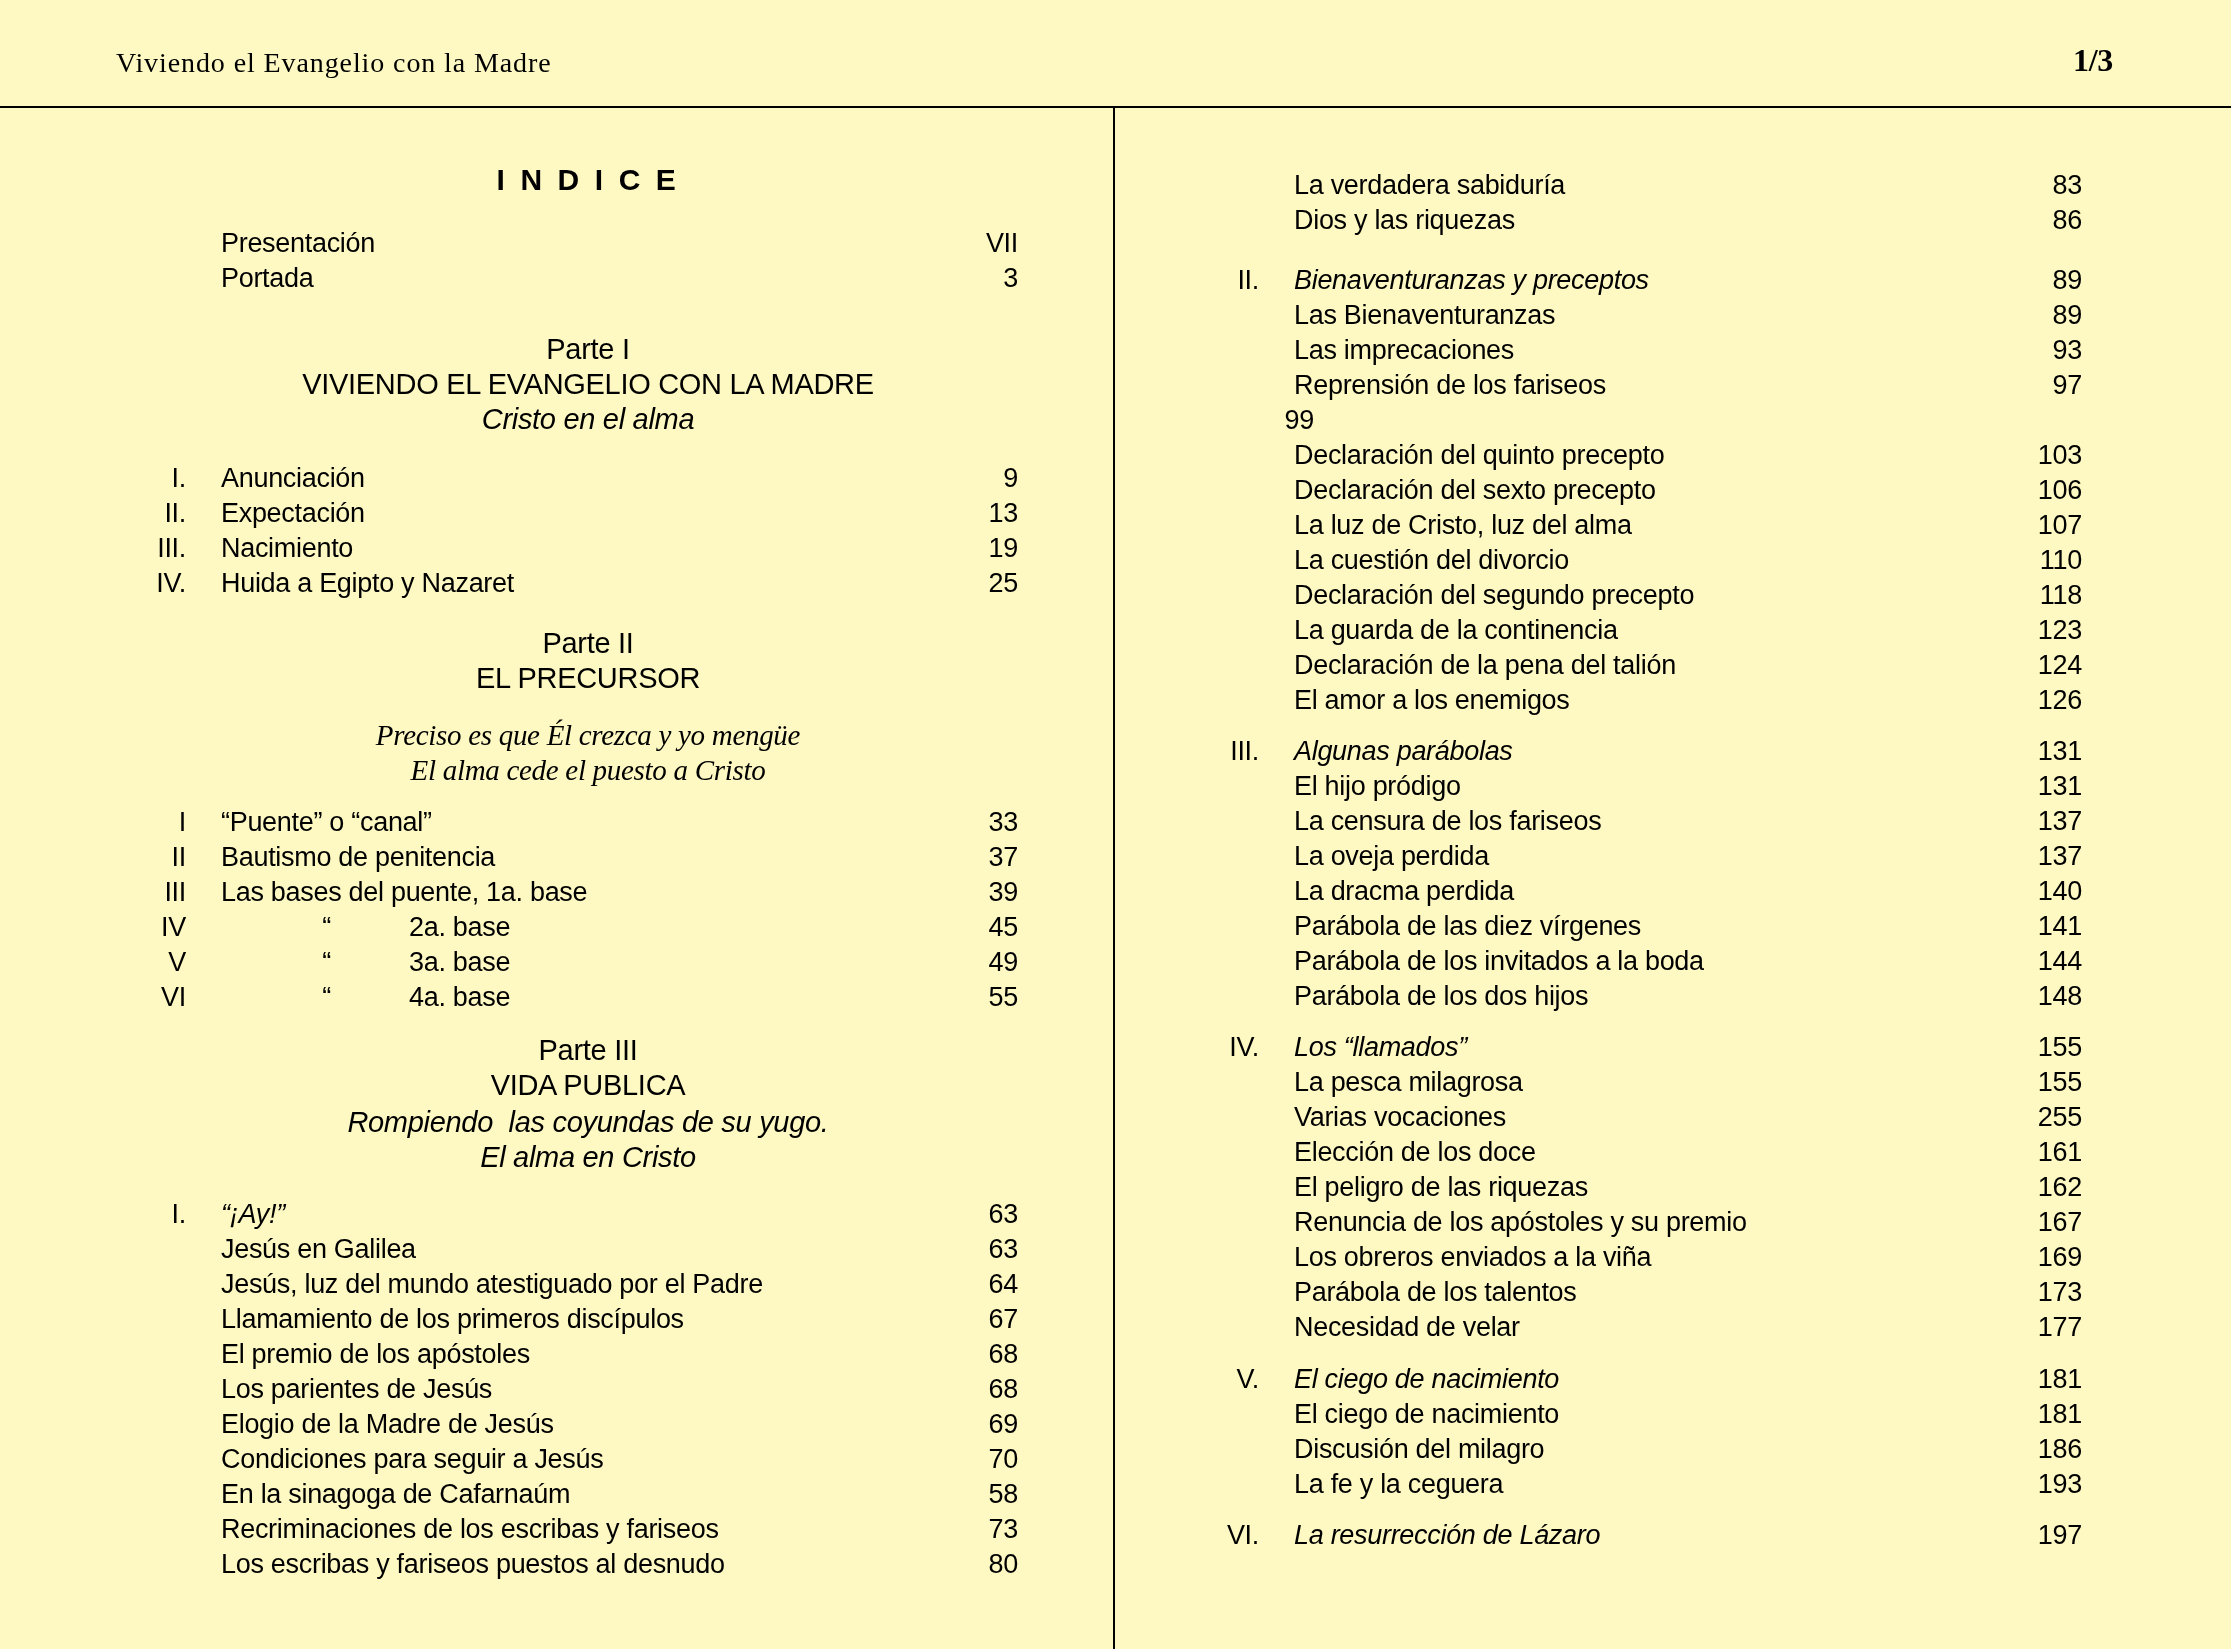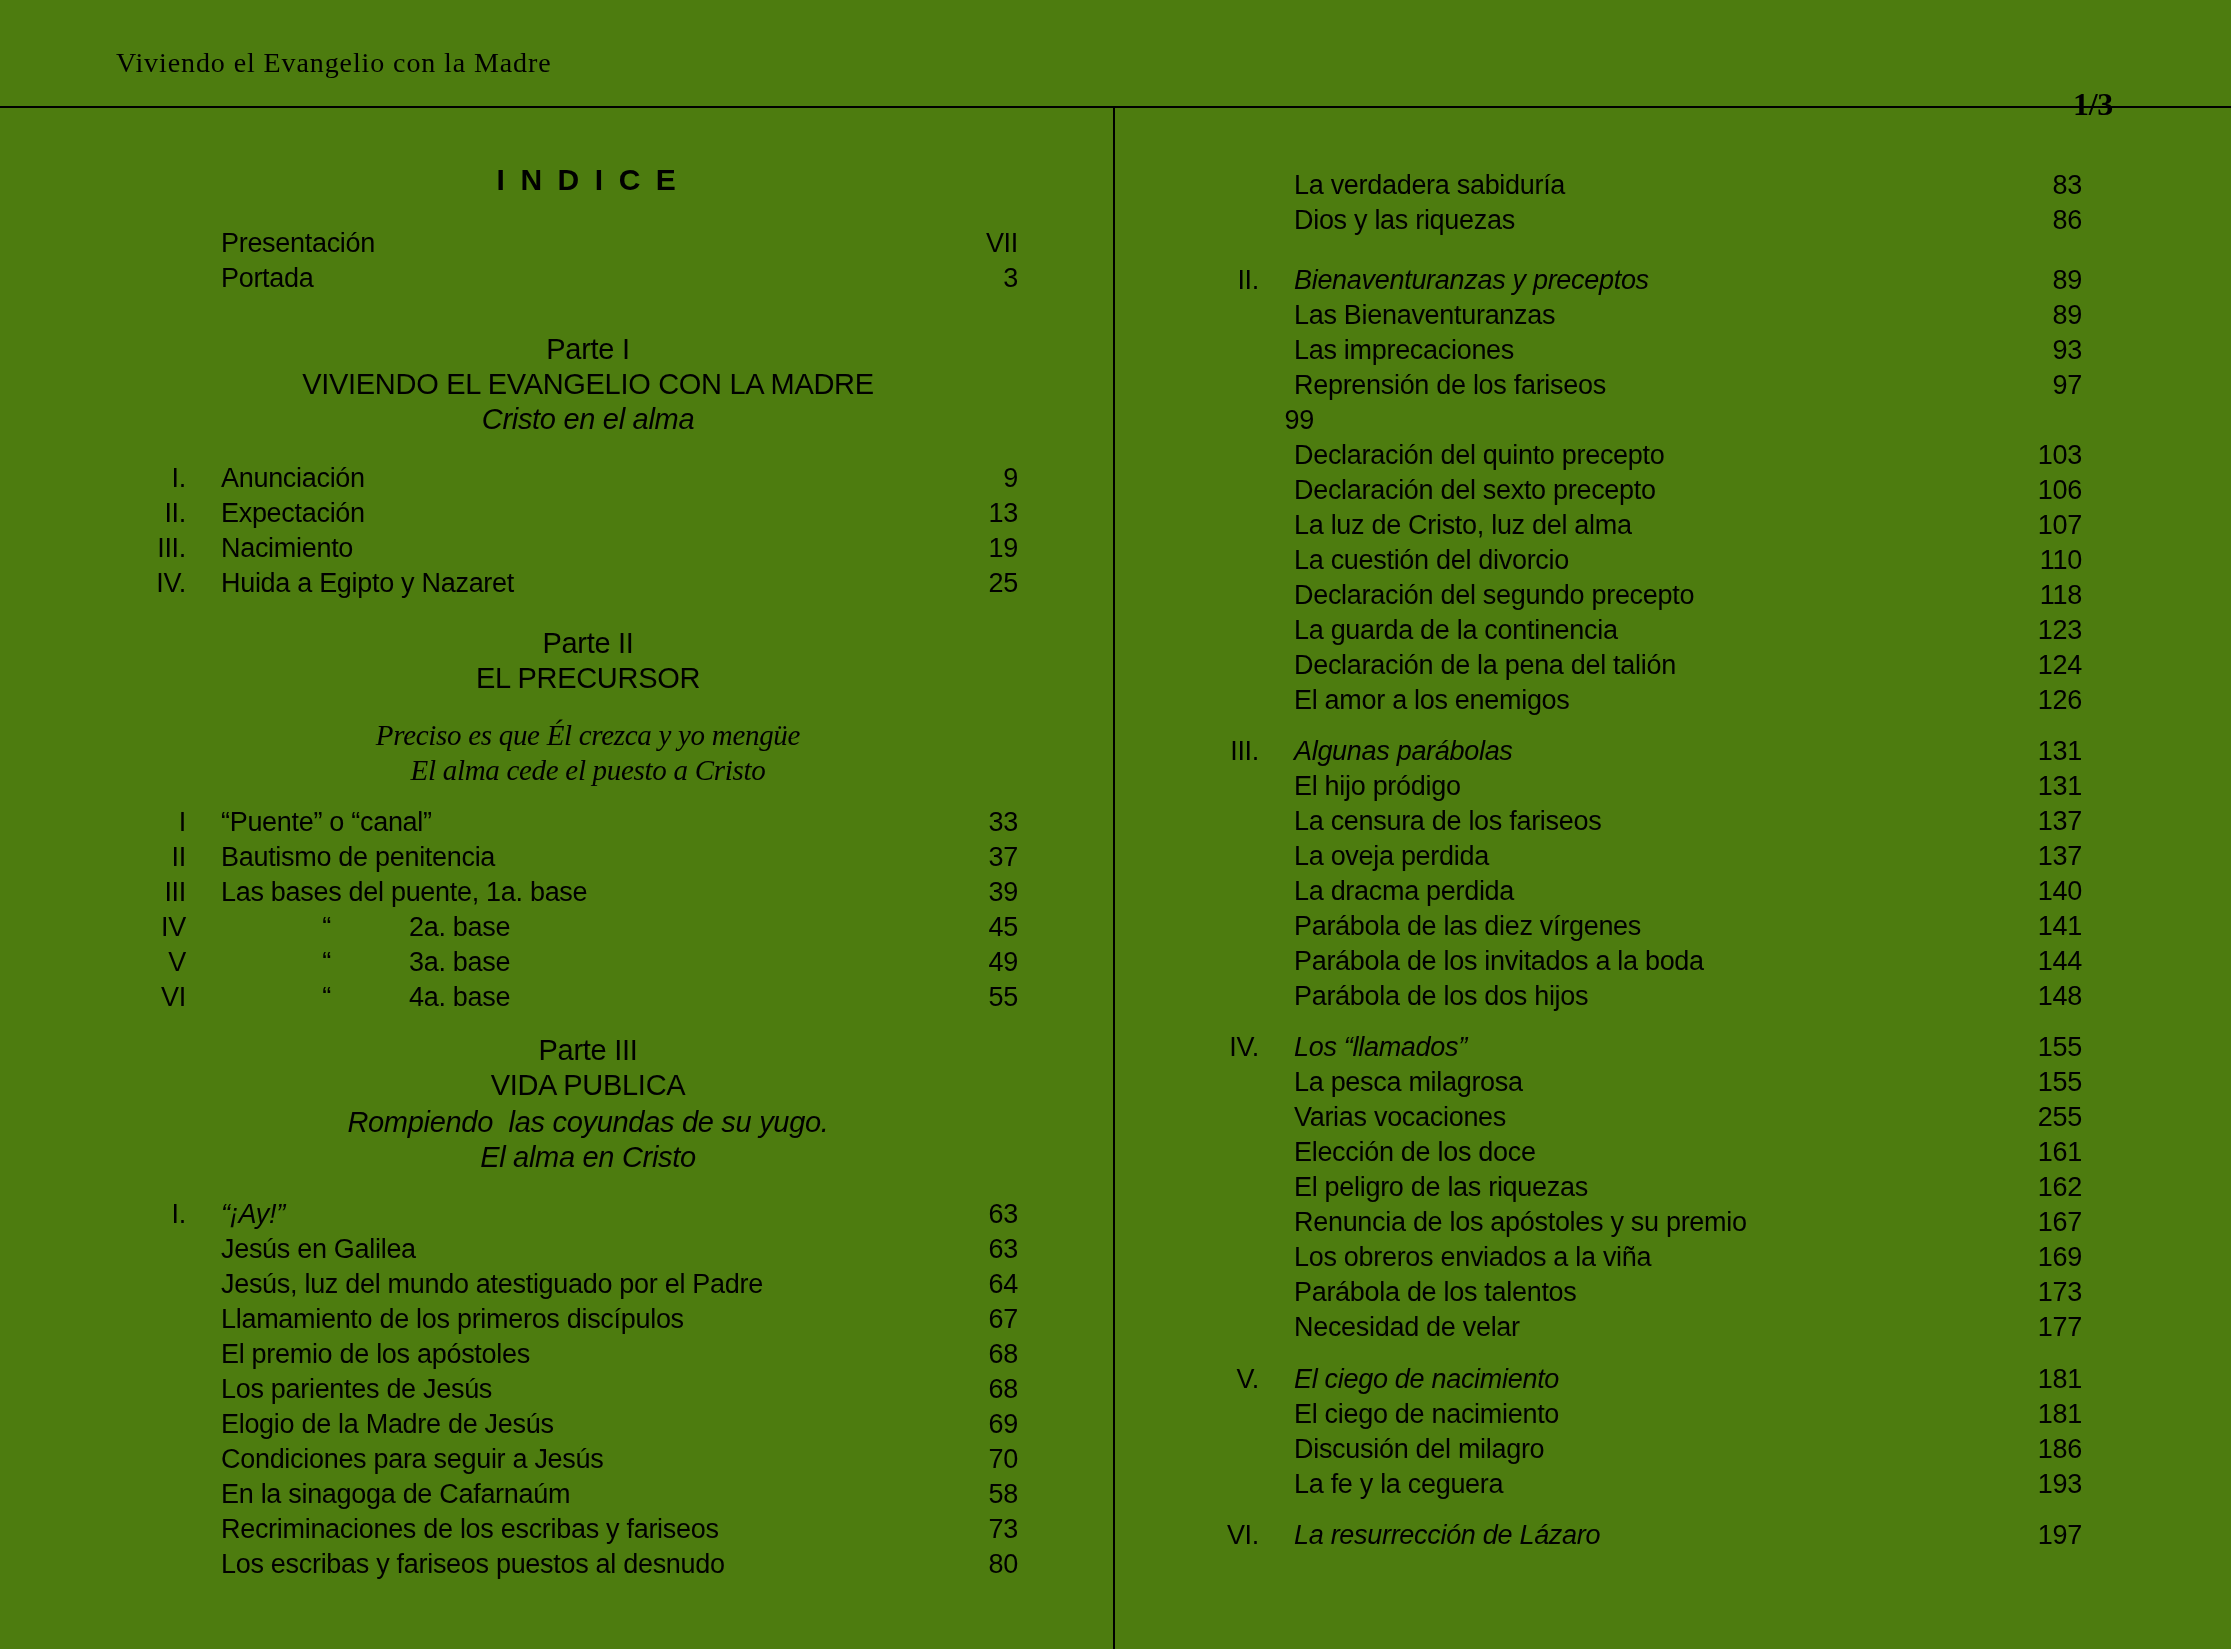--- a/index.html
+++ b/index.html
@@ -1,22 +1,22 @@
 <!DOCTYPE html>
 <html style="font-size:14.5px"><head>
 <meta charset="utf-8">
 <style>
   html,body{margin:0;padding:0;background:#ffffff;}
-  .page{position:relative;width:2231px;height:1649px;background:#4d7c0f;color:#000;overflow:hidden;
+  .page{position:relative;width:2231px;height:1649px;background:#fef9c3;color:#000;overflow:hidden;
         font-family:"Liberation Sans",sans-serif;letter-spacing:-0.3px;}
   
   .book-title{position:absolute;left:116px;top:47px;font-family:"Liberation Serif",serif;
               font-size:28px;letter-spacing:0.9px;white-space:nowrap;}
   .page-indicator{position:absolute;right:118px;top:42px;font-family:"Liberation Serif",serif;
-                  font-size:32px;font-weight:bold;margin-top:44px;}
+                  font-size:32px;font-weight:bold;}
   
   .hrule{position:absolute;left:0;top:106px;width:2231px;height:1.8px;background:#000;}
   .vrule{position:absolute;left:1113px;top:108px;width:1.8px;height:1541px;background:#000;}
   
   .left-col{position:absolute;left:118px;top:108px;width:900px;}
   .right-col{position:absolute;left:1191px;top:108px;width:891px;}
   
   .toc-title{margin:54px 0 0 0;font-size:30px;font-weight:bold;letter-spacing:3.6px;
              line-height:35px;text-align:center;padding-left:40px;}
   #front-matter{margin-top:29px;}

